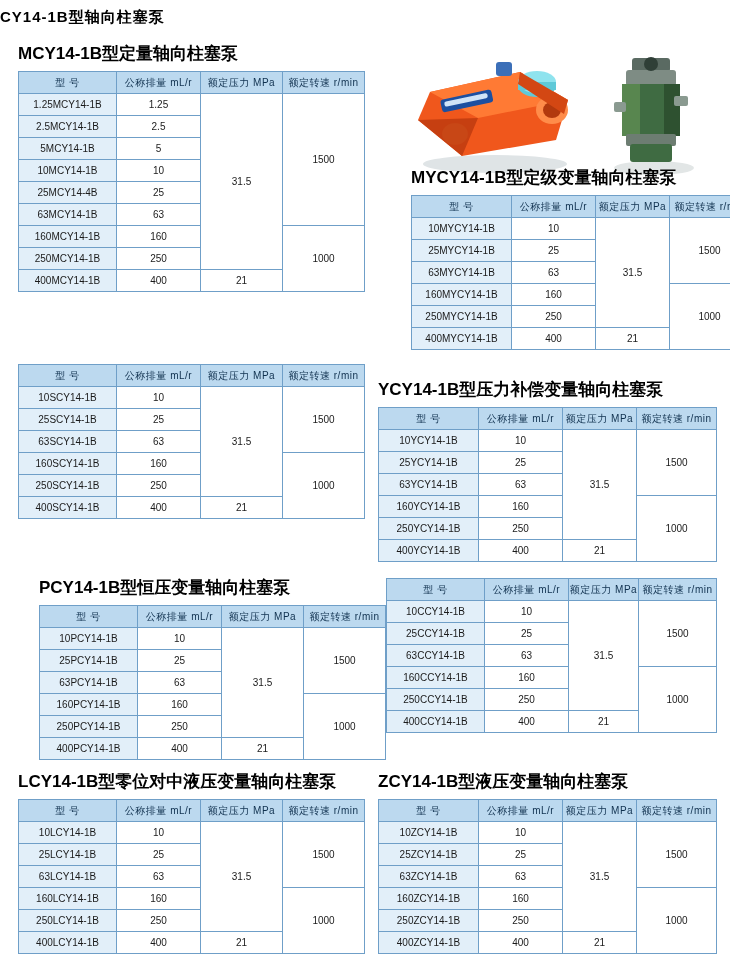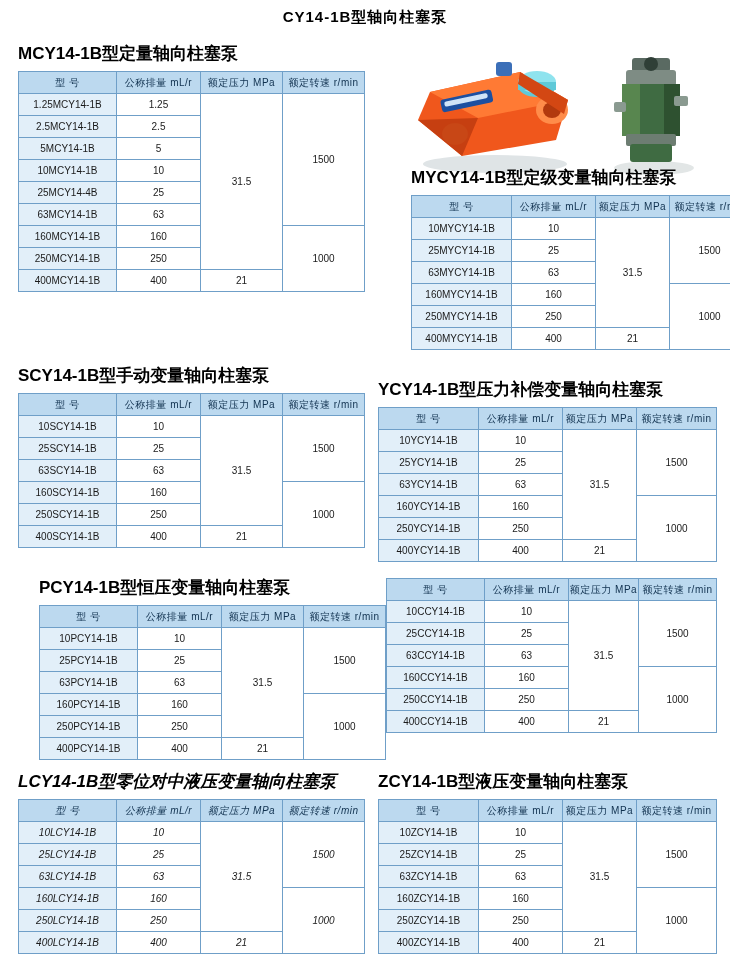--- a/index.html
+++ b/index.html
@@ -9,21 +9,20 @@
   body {
     width: 730px;
     height: 972px;
     background: #ffffff;
     font-family: "Liberation Sans", sans-serif;
     color: #000000;
     position: relative;
     overflow: hidden;
   }
   .page-title {
-    text-align: center;
     font-size: 15px;
     font-weight: bold;
     letter-spacing: 1px;
     padding-top: 8px;
     color: #000;
   }
   .section-title {
     font-size: 17px;
     font-weight: bold;
     color: #000;
@@ -161,21 +160,20 @@
       <tr>
         <td class="model">400MCY14-1B</td>
         <td class="val">400</td>
         <td class="val">21</td>
       </tr>
     </tbody>
   </table>
 </div>
 
 <div class="block" style="left:18px; top:364px; width:346px;">
-  <div class="section-title">SCY14-1B型手动变量轴向柱塞泵</div>
   <table class="spec" style="width:346px;">
     <colgroup>
         <col style="width:98px">
         <col style="width:84px">
         <col style="width:82px">
         <col style="width:82px">
       </colgroup>
     <thead>
       <tr>
         <th>型  号</th>
@@ -260,21 +258,21 @@
       </tr>
       <tr>
         <td class="model">400PCY14-1B</td>
         <td class="val">400</td>
         <td class="val">21</td>
       </tr>
     </tbody>
   </table>
 </div>
 
-<div class="block" style="left:18px; top:770px; width:346px;font-style:italic;">
+<div class="block" style="left:18px; top:770px; width:346px;">
   <div class="section-title">LCY14-1B型零位对中液压变量轴向柱塞泵</div>
   <table class="spec" style="width:346px;">
     <colgroup>
         <col style="width:98px">
         <col style="width:84px">
         <col style="width:82px">
         <col style="width:82px">
       </colgroup>
     <thead>
       <tr>

